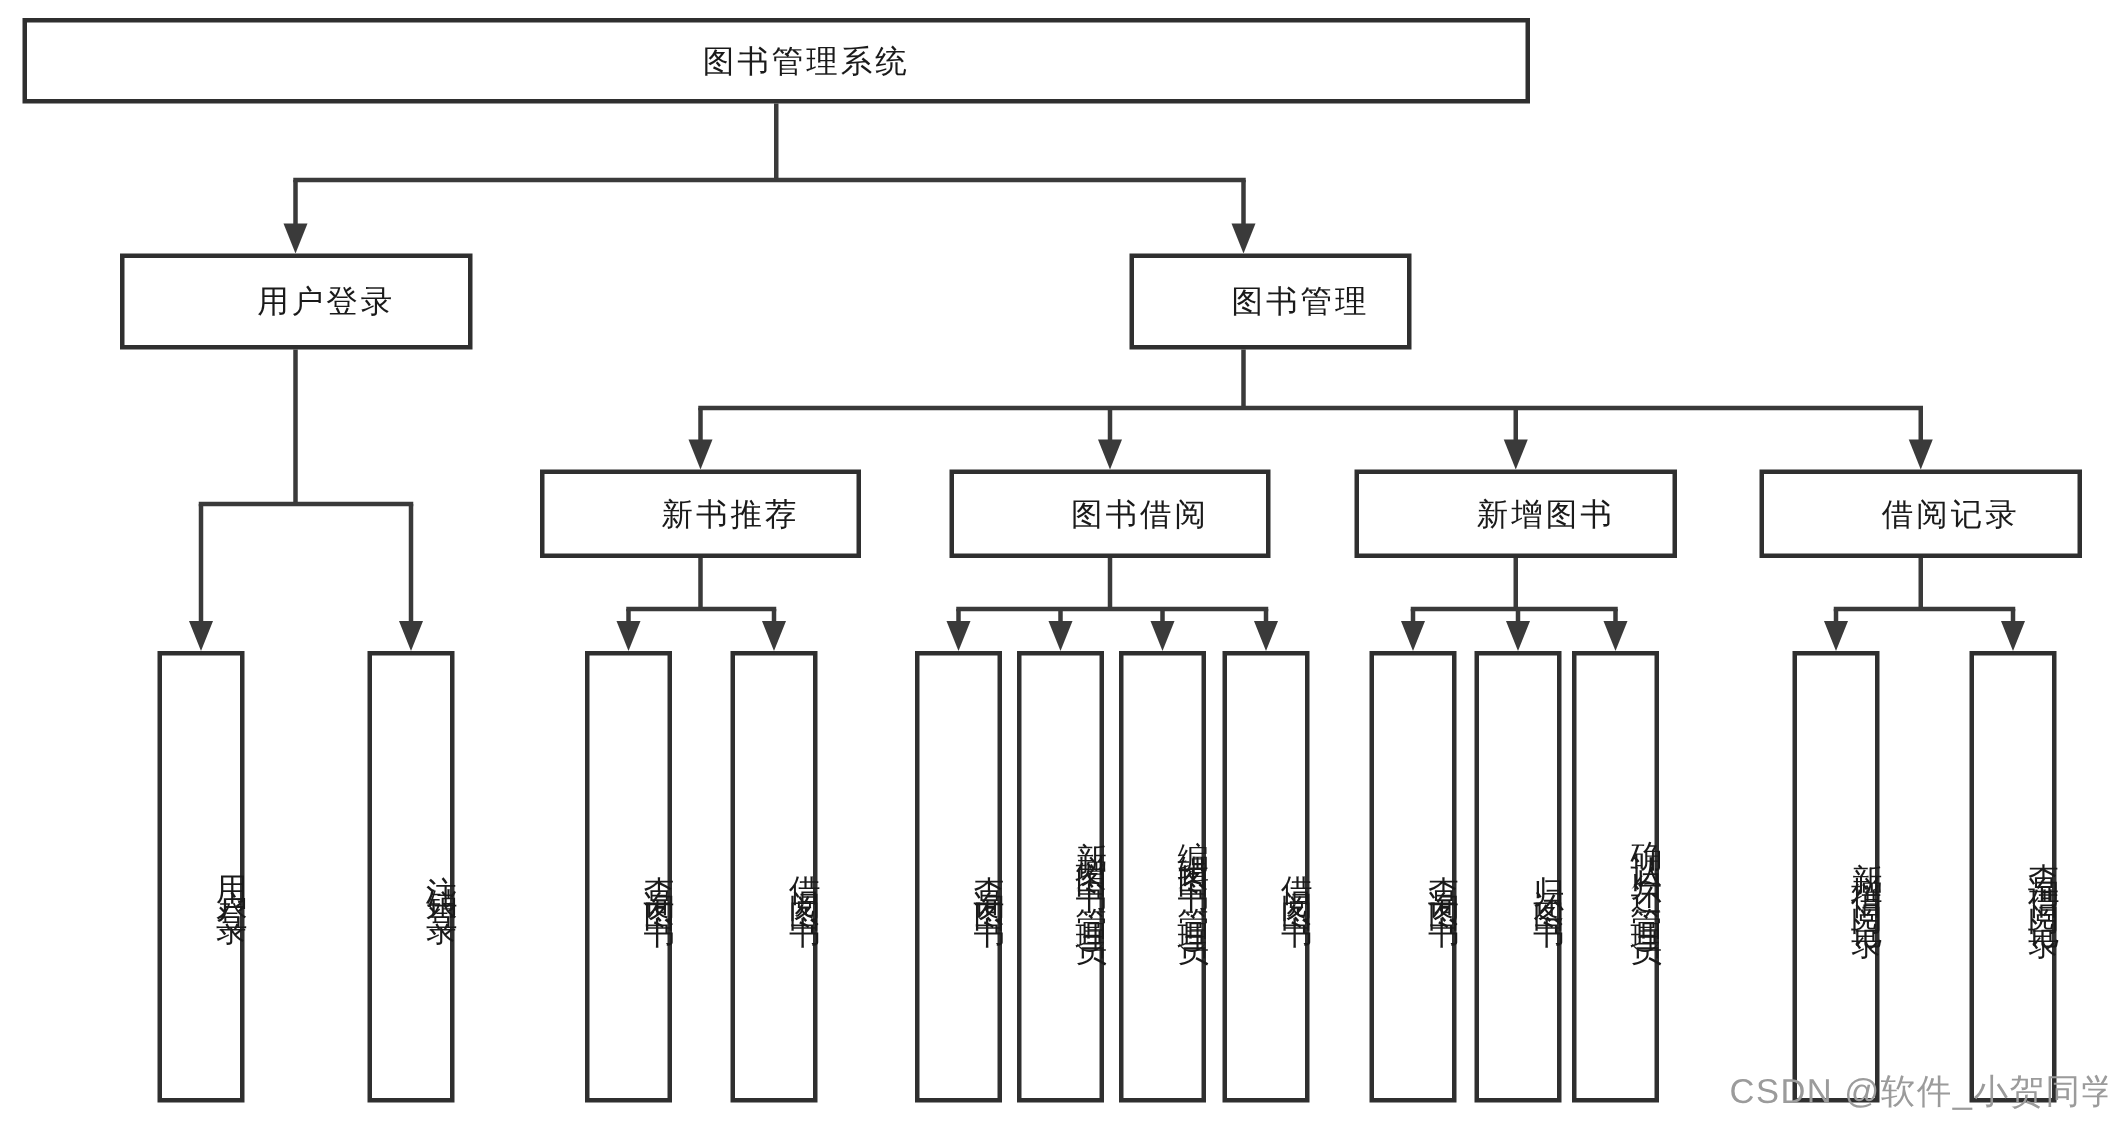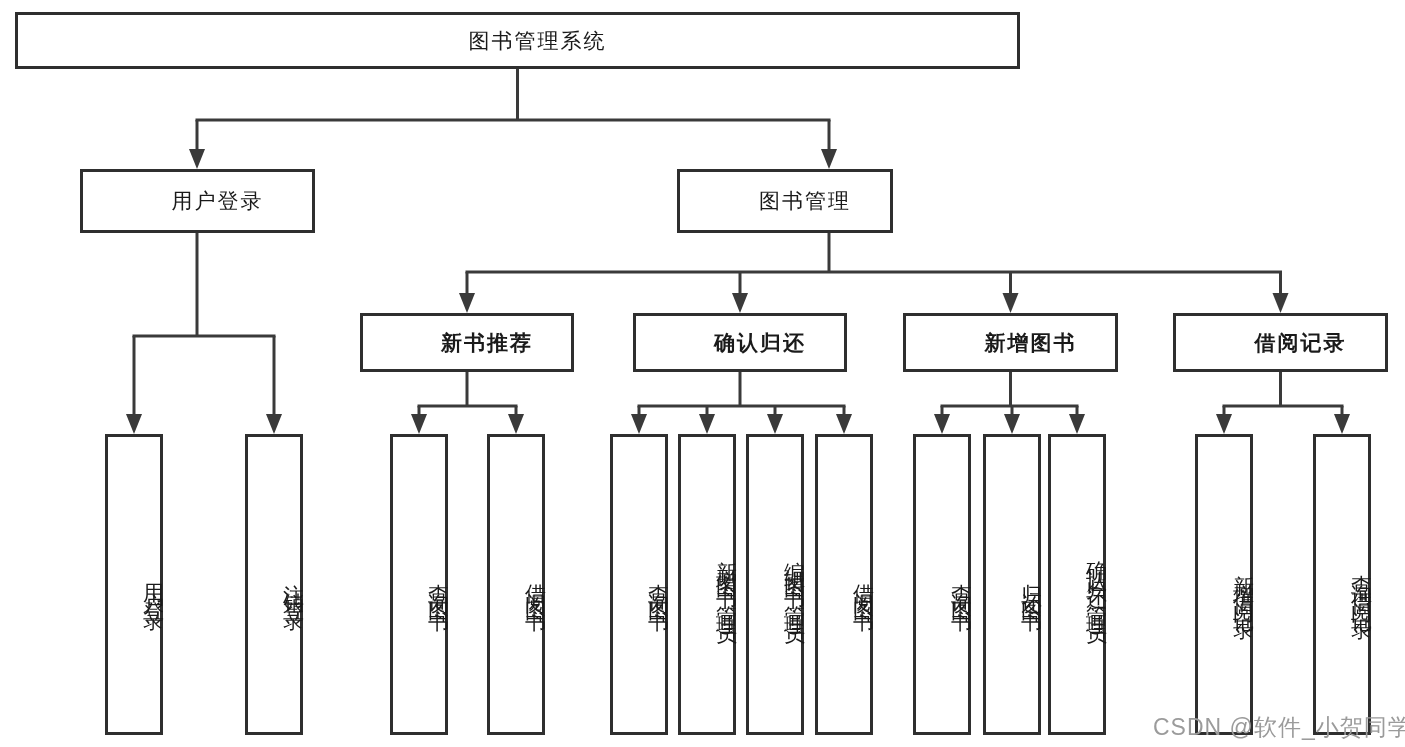--- a/index.html
+++ b/index.html
@@ -17,21 +17,21 @@
   svg.connectors .edges{stroke:var(--line);stroke-width:3;fill:none;}
   svg.connectors .heads{fill:var(--line);stroke:none;}
   .box{
     position:absolute;box-sizing:border-box;z-index:2;
     border:3px solid var(--border);background:var(--background);
     display:flex;align-items:center;justify-content:center;padding-left:40px;
   }
   .hnode span{font-size:21px;letter-spacing:2px;white-space:nowrap;}
   .root{left:15px;top:12px;width:1005px;height:57px;}
   .lvl2{top:169px;height:64px;}
-  .lvl3{top:313px;height:59px;font-weight:bold;}
+  .lvl3{top:313px;height:59px;}
   .leaf{top:434px;width:58px;height:301px;}
   .vtext{
     writing-mode:vertical-rl;text-orientation:mixed;
     font-size:21px;line-height:1;letter-spacing:9px;white-space:nowrap;
   }
   .watermark{
     position:absolute;left:1153px;top:712px;z-index:3;
     font-size:23px;color:var(--watermark);letter-spacing:1px;white-space:nowrap;
   }
 </style>
@@ -105,29 +105,29 @@
     </g>
   </svg>
 
   <div class="box hnode root">
     <span>图书管理系统</span>
   </div>
 
   <div class="box hnode lvl2" style="left:80px;width:235px;">
     <span>用户登录</span>
   </div>
-  <div class="box hnode lvl2" style="left:677px;width:216px;">
+  <div class="box hnode lvl2" style="left:753px;width:188px;">
     <span>图书管理</span>
   </div>
 
   <div class="box hnode lvl3" style="left:360px;width:214px;">
     <span>新书推荐</span>
   </div>
   <div class="box hnode lvl3" style="left:633px;width:214px;">
-    <span>确认归还</span>
+    <span>图书借阅</span>
   </div>
   <div class="box hnode lvl3" style="left:903px;width:215px;">
     <span>新增图书</span>
   </div>
   <div class="box hnode lvl3" style="left:1173px;width:215px;">
     <span>借阅记录</span>
   </div>
 
   <div class="box leaf" style="left:105px;">
     <span class="vtext">用户登录</span>

